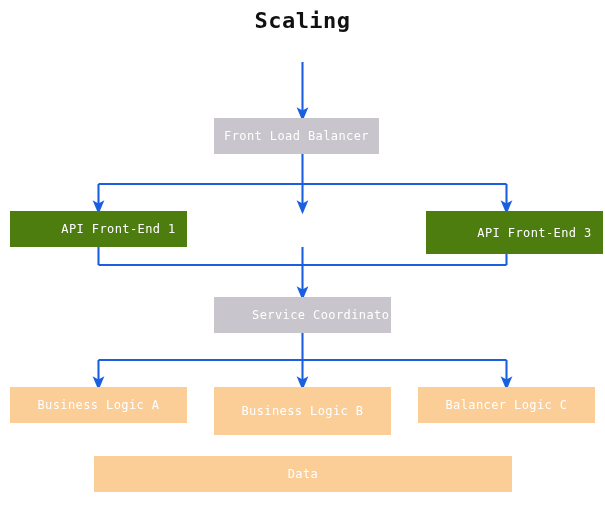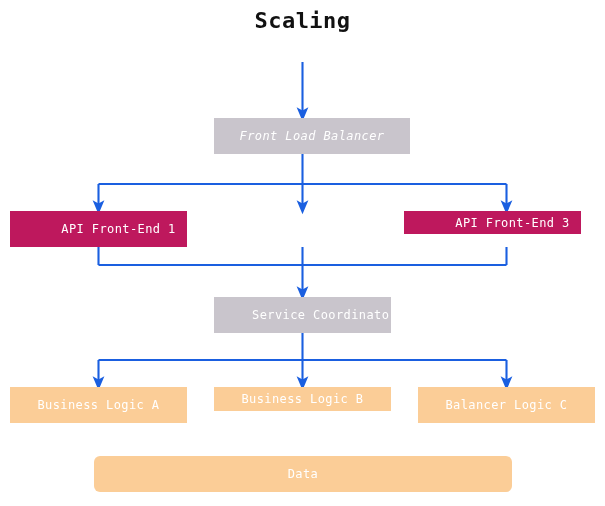--- a/index.html
+++ b/index.html
@@ -42,21 +42,21 @@
     justify-content: center;
     font-family: "DejaVu Sans Mono", "Liberation Mono", monospace;
     font-size: 12px;
     color: #ffffff;
     letter-spacing: 0.4px;
     white-space: pre;
     text-align: center;
     user-select: none;
   }
   .node-gray  { background: #c9c5cc; }
-  .node-blue  { background: #be185d; padding-left: 40px; }
+  .node-blue  { background: #4d7c0f; padding-left: 40px; }
   .node-peach { background: #fbcd97; }
 
   svg.edges {
     position: absolute;
     left: 0;
     top: 0;
     width: 605px;
     height: 506px;
     pointer-events: none;
   }
@@ -92,22 +92,22 @@
       <path d="M302.5,265 L302.5,293" marker-end="url(#arrowhead)"></path>
 
       <path d="M302.5,333 L302.5,360"></path>
       <path d="M98.5,360 L506.5,360"></path>
       <path d="M98.5,360 L98.5,383" marker-end="url(#arrowhead)"></path>
       <path d="M302.5,360 L302.5,383" marker-end="url(#arrowhead)"></path>
       <path d="M506.5,360 L506.5,383" marker-end="url(#arrowhead)"></path>
     </g>
   </svg>
 
-  <div class="node node-gray" style="left:214px; top:118px; width:196px; height:36px;font-style:italic;">Front Load Balancer</div>
+  <div class="node node-gray" style="left:214px; top:118px; width:165px; height:36px;">Front Load Balancer</div>
   <div class="node node-blue" style="left:10px;  top:211px; width:177px; height:36px;">API Front-End 1</div>
-  <div class="node node-blue" style="left:404px; top:211px; width:177px; height:23px;">API Front-End 3</div>
+  <div class="node node-blue" style="left:426px; top:211px; width:177px; height:43px;">API Front-End 3</div>
   <div class="node node-gray" style="left:214px; top:297px; width:177px; height:36px;padding-left:44px;">Service Coordinator</div>
   <div class="node node-peach" style="left:10px;  top:387px; width:177px; height:36px;">Business Logic A</div>
-  <div class="node node-peach" style="left:214px; top:387px; width:177px; height:24px;">Business Logic B</div>
+  <div class="node node-peach" style="left:214px; top:387px; width:177px; height:48px;">Business Logic B</div>
   <div class="node node-peach" style="left:418px; top:387px; width:177px; height:36px;">Balancer Logic C</div>
-  <div class="node node-peach" style="left:94px;  top:456px; width:418px; height:36px;border-radius:6px;">Data</div>
+  <div class="node node-peach" style="left:94px;  top:456px; width:418px; height:36px;">Data</div>
 
 </div>
 
 </body></html>

